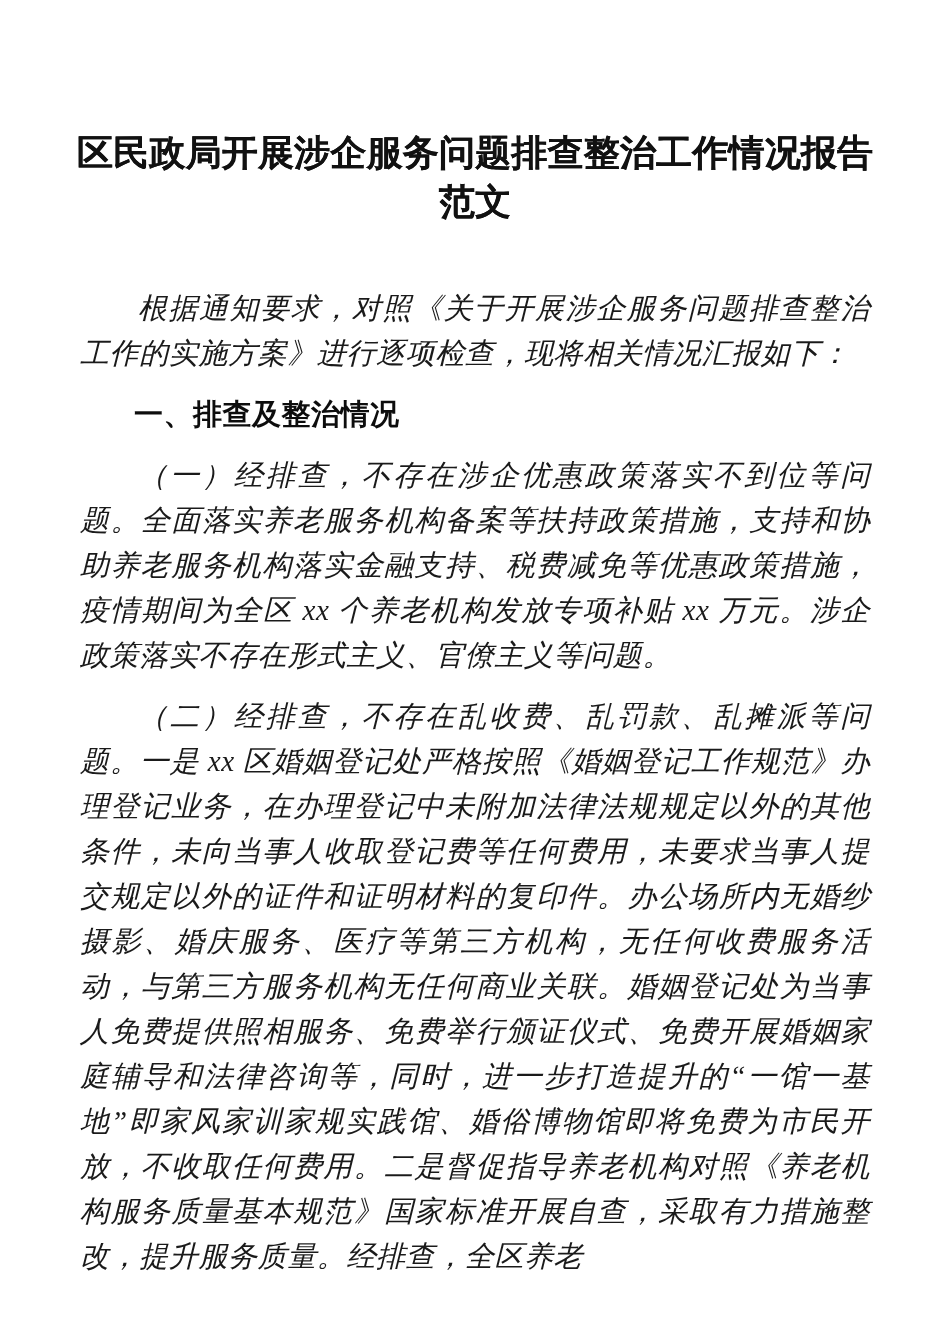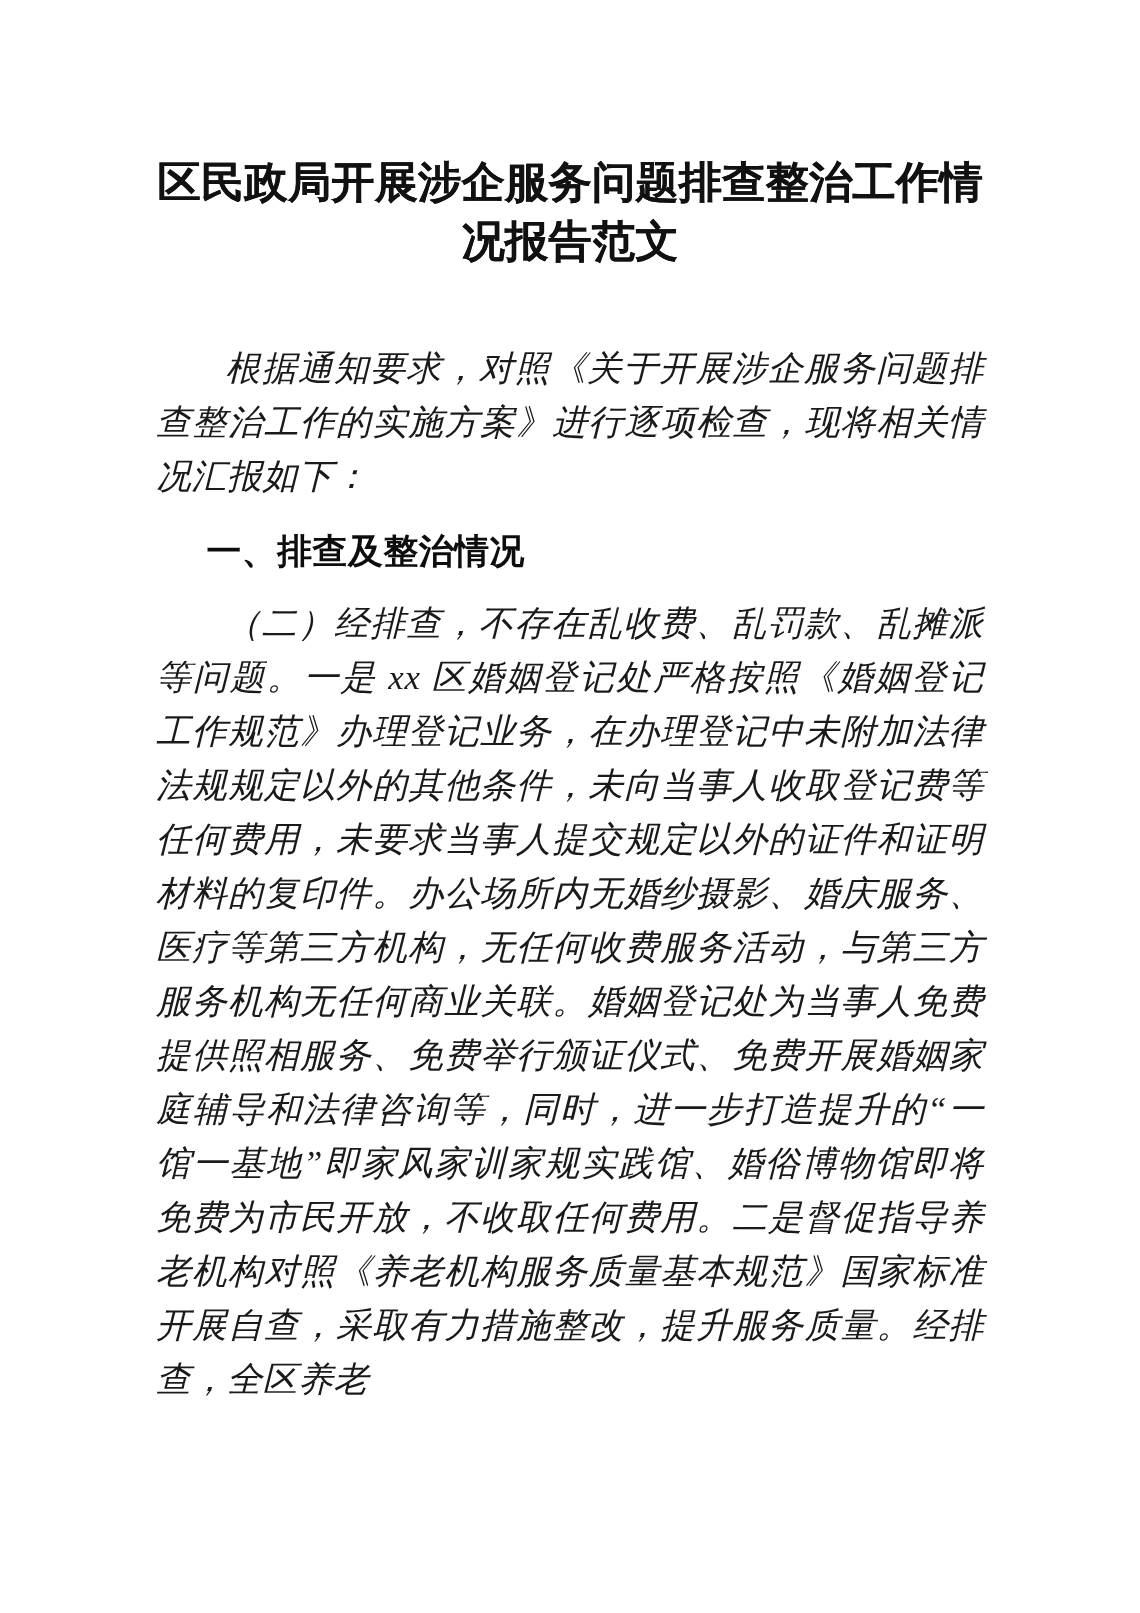--- a/index.html
+++ b/index.html
@@ -18,21 +18,21 @@
   }
 
   .page {
     position: absolute;
     left: 0;
     top: 0;
     width: 950px;
     height: 1344px;
     background: #ffffff;
     box-sizing: border-box;
-    padding: 0 114px;
+    padding: 0 64px;
   }
 
   .doc-title {
     margin: 0;
     padding-top: 128px;
     font-family: "DejaVu Serif", "Liberation Serif", serif;
     font-weight: 700;
     font-size: 36px;
     line-height: 49px;
     text-align: center;
@@ -53,21 +53,21 @@
     text-align: justify;
     text-justify: inter-ideograph;
     text-indent: 58px;
     letter-spacing: 0.6px;
     color: #1a1a1a;
     font-style: italic;
     transform-origin: left top;
   }
 
   p.section-heading {
-    margin: 0;
+    margin: 12px;
     font-family: "DejaVu Sans", "Liberation Sans", sans-serif;
     font-weight: 700;
     font-size: 29px;
     line-height: 45px;
     text-indent: 58px;
     letter-spacing: 0.5px;
     color: #0d0d0d;
     text-align: left;
   }
 </style>
@@ -77,17 +77,18 @@
 <div class="page">
 
   <h1 class="doc-title">区民政局开展涉企服务问题排查整治工作情况报告范文</h1>
 
   <div class="body-block">
 
     <p class="para">根据通知要求，对照《关于开展涉企服务问题排查整治工作的实施方案》进行逐项检查，现将相关情况汇报如下：</p>
 
     <p class="section-heading">一、排查及整治情况</p>
 
+    <p class="para">（一）经排查，不存在涉企优惠政策落实不到位等问题。全面落实养老服务机构备案等扶持政策措施，支持和协助养老服务机构落实金融支持、税费减免等优惠政策措施，疫情期间为全区 xx 个养老机构发放专项补贴 xx 万元。涉企政策落实不存在形式主义、官僚主义等问题。</p>
 
     <p class="para">（二）经排查，不存在乱收费、乱罚款、乱摊派等问题。一是 xx 区婚姻登记处严格按照《婚姻登记工作规范》办理登记业务，在办理登记中未附加法律法规规定以外的其他条件，未向当事人收取登记费等任何费用，未要求当事人提交规定以外的证件和证明材料的复印件。办公场所内无婚纱摄影、婚庆服务、医疗等第三方机构，无任何收费服务活动，与第三方服务机构无任何商业关联。婚姻登记处为当事人免费提供照相服务、免费举行颁证仪式、免费开展婚姻家庭辅导和法律咨询等，同时，进一步打造提升的“一馆一基地”即家风家训家规实践馆、婚俗博物馆即将免费为市民开放，不收取任何费用。二是督促指导养老机构对照《养老机构服务质量基本规范》国家标准开展自查，采取有力措施整改，提升服务质量。经排查，全区养老</p>
 
   </div>
 </div>
 
 </body></html>

